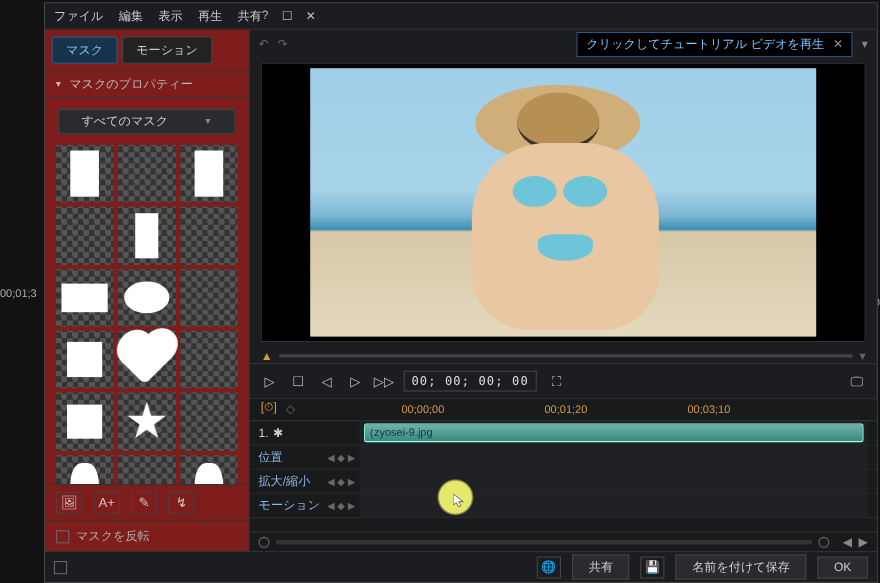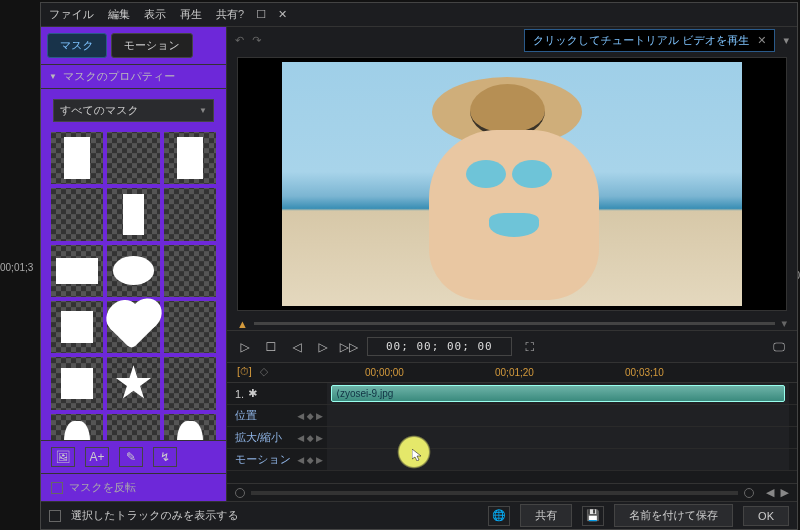--- a/index.html
+++ b/index.html
@@ -9,27 +9,27 @@
 .app-bg .marker2 { position: absolute; right: 0; top: 270px; color: #aaa; font-size: 10px; }
 .dialog { position: absolute; left: 40px; top: 2px; width: 758px; height: 528px; background: #1c1d20; border: 1px solid #444; display: flex; flex-direction: column; }
 .titlebar { height: 24px; display: flex; align-items: center; padding: 0 8px; border-bottom: 1px solid #333; background: #1c1d20; }
 .titlebar .menus { display: flex; gap: 14px; font-size: 11px; color: #ccc; }
 .titlebar .menus span { cursor: pointer; }
 .titlebar .center { flex: 1; text-align: center; color: #ddd; font-size: 11px; }
 .titlebar .center .app-icon { display: inline-block; width: 14px; height: 10px; background: linear-gradient(90deg,#fff 35%, #127fcf 36%); margin-right: 4px; vertical-align: middle; }
 .titlebar .winctl { display: flex; gap: 12px; color: #bbb; }
 .titlebar .winctl span { cursor: pointer; }
 .body { flex: 1; display: flex; min-height: 0; }
-.left { width: 186px; background: #6d28d9; border-right: 1px solid #333; display: flex; flex-direction: column; }
+.left { width: 186px; background: #7f1d1d; border-right: 1px solid #333; display: flex; flex-direction: column; }
 .tabs { display: flex; gap: 4px; padding: 6px; }
 .tab { padding: 4px 12px; border: 1px solid #2a5a8a; border-radius: 3px; color: #7fc4ff; background: #18334a; cursor: pointer; font-size: 11px; }
 .tab.inactive { border-color: #444; color: #ccc; background: #222; }
 .section-head { display: flex; align-items: center; gap: 6px; padding: 4px 8px; border-top: 1px solid #333; border-bottom: 1px solid #333; color: #bbb; }
 .section-head::before { content: "▼"; font-size: 8px; }
-.dropdown { margin: 10px 12px; padding: 3px 6px; background: #2a2b2e; border: 1px solid #444; color: #ccc; display: flex; justify-content: space-between; align-items: center; cursor: pointer; }
+.dropdown { margin: 10px 12px; padding: 3px 20px; background: #2a2b2e; border: 1px solid #444; color: #ccc; display: flex; justify-content: space-between; align-items: center; cursor: pointer; }
 .dropdown::after { content: "▼"; font-size: 8px; color: #888; }
 .mask-grid { flex: 1; overflow: auto; margin: 0 10px; display: grid; grid-template-columns: repeat(3, 1fr); gap: 4px; }
 .mask-cell { aspect-ratio: 1/1; background: repeating-conic-gradient(#555 0 25%, #333 0 50%) 0/10px 10px; display: flex; align-items: center; justify-content: center; cursor: pointer; }
 .mask-cell .shape { background: #fff; }
 .s-rect-tall { width: 50%; height: 80%; }
 .s-rect-wide { width: 80%; height: 50%; }
 .s-square { width: 60%; height: 60%; }
 .s-ellipse { width: 80%; height: 55%; border-radius: 50%; }
 .s-star { width: 70%; height: 70%; clip-path: polygon(50% 0, 61% 35%, 98% 35%, 68% 57%, 79% 91%, 50% 70%, 21% 91%, 32% 57%, 2% 35%, 39% 35%); }
 .s-heart { width: 66%; height: 58%; background: #fff; position: relative; transform: rotate(-45deg); border-radius: 0 0 0 6px; }
@@ -57,21 +57,21 @@
 .preview .hat { position: absolute; left: 49%; top: 6%; width: 150px; height: 70px; transform: translateX(-50%); background: #cfae7a; border-radius: 50%; }
 .preview .hat::after { content:""; position:absolute; left: 25%; top: 10%; width: 50%; height: 70%; background: #b68f54; border-radius: 50%; border-bottom: 5px solid #3a3328; }
 .preview .torso { position:absolute; left:32%; top:28%; width:170px; height:170px; background:#e9c7a2; border-radius:40% 40% 30% 30%; }
 .preview .biktop { position:absolute; left:40%; top:40%; width:40px; height:28px; background:#6ec4d8; border-radius:50%; }
 .preview .biktop2 { position:absolute; left:50%; top:40%; width:40px; height:28px; background:#6ec4d8; border-radius:50%; }
 .preview .bikbot { position:absolute; left:45%; top:62%; width:50px; height:24px; background:#6ec4d8; border-radius:30% 30% 50% 50%; }
 .slider-row { display: flex; align-items: center; padding: 2px 10px 0; gap: 6px; }
 .slider-row .sld { flex: 1; height: 3px; background: #444; position: relative; }
 .playbar { display: flex; align-items: center; gap: 10px; padding: 6px 10px; border-top: 1px solid #333; border-bottom: 1px solid #333; }
 .playbar .pb { width: 16px; height: 16px; color: #bbb; display: flex; align-items: center; justify-content: center; cursor: pointer; font-size: 12px; }
-.timecode { border: 1px solid #444; padding: 2px 18px; font-family: monospace; color: #ddd; letter-spacing: 1px; }
+.timecode { border: 1px solid #444; padding: 2px 6px; font-family: monospace; color: #ddd; letter-spacing: 1px; }
 .playbar .flex { flex: 1; }
 .timeline { flex: 1; display: flex; flex-direction: column; min-height: 0; background: #191a1c; }
 .tl-ruler { height: 20px; display: flex; align-items: center; padding-left: 110px; border-bottom: 1px solid #333; position: relative; }
 .tl-ruler .lbls { position: absolute; left: 10px; top: 2px; display: flex; gap: 8px; color: #d49a3c; }
 .tl-ruler .tick { color: #d49a3c; font-size: 10px; width: 130px; padding-left: 28px; }
 .tl-row { height: 22px; display: flex; align-items: center; border-bottom: 1px solid #2a2a2a; }
 .tl-label { width: 100px; padding-left: 8px; color: #8fb4e5; display: flex; align-items: center; gap: 4px; }
 .tl-label .kf { color: #666; font-size: 9px; margin-left: auto; margin-right: 4px; display: flex; gap: 2px; }
 .tl-track { flex: 1; position: relative; height: 100%; background: #202124; margin-right: 8px; }
 .clip { position: absolute; left: 4px; right: 4px; top: 2px; bottom: 2px; background: linear-gradient(#6db3a8,#3a8a7d); border: 1px solid #9fe; border-radius: 2px; color: #134; padding-left: 4px; font-size: 10px; display: flex; align-items: center; overflow: hidden; }
@@ -269,21 +269,20 @@
           <div class="dot"></div>
           <span style="color:#888; margin-left:6px">◀</span>
           <span style="color:#888">▶</span>
         </div>
       </div>
     </div>
   </div>
 
   <div class="footer">
     <div class="chk"></div>
-    <span>選択したトラックのみを表示する</span>
     <div class="sp"></div>
     <div class="ico">🌐</div>
     <div class="fbtn">共有</div>
     <div class="ico">💾</div>
     <div class="fbtn">名前を付けて保存</div>
     <div class="fbtn">OK</div>
   </div>
 </div>
 
 </body></html>

